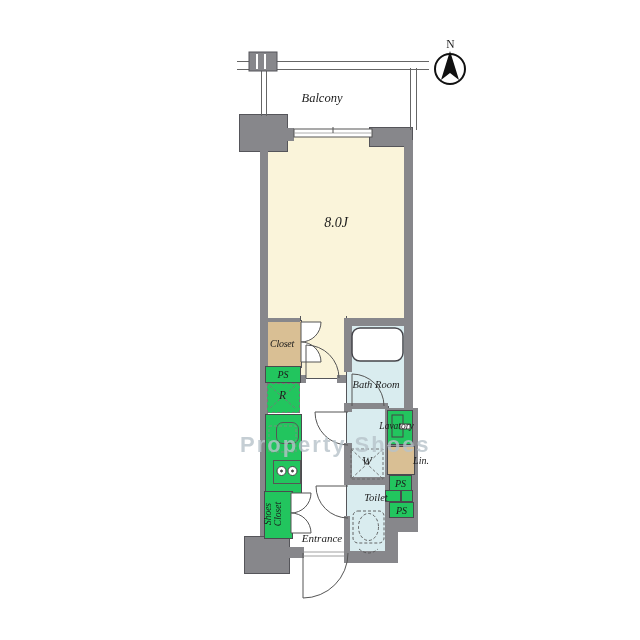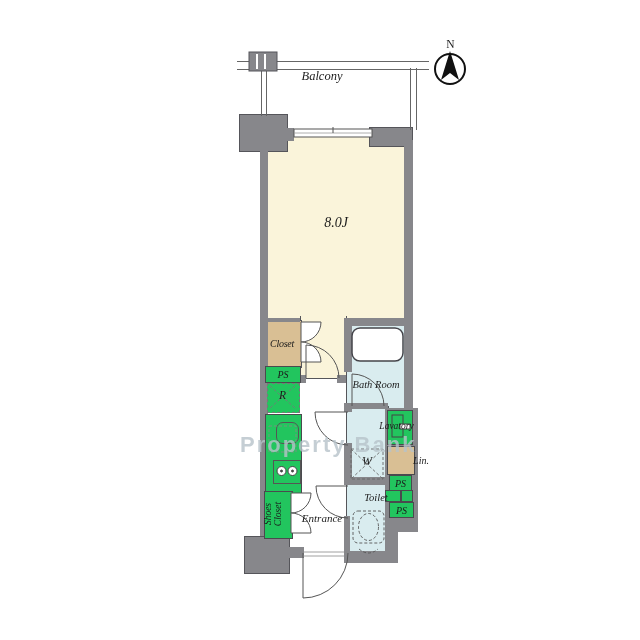--- a/index.html
+++ b/index.html
@@ -170,30 +170,30 @@
       <ellipse cx="368.5" cy="527" rx="10" ry="13.5"></ellipse>
       <path d="M359,549 Q368.5,557 378,549"></path>
     </g>
 
     <g>
       <circle cx="450" cy="69" r="15" fill="#ffffff" stroke="#111" stroke-width="2"></circle>
       <polygon points="450,51 441,80 450,73 459,80" fill="#111"></polygon>
     </g>
   </svg>
 
-  <div class="lbl" style="left:272px;top:70px;width:100px;font-size:12.5px;">Balcony</div>
+  <div class="lbl" style="left:272px;top:92px;width:100px;font-size:12.5px;">Balcony</div>
   <div class="lbl" style="left:268px;top:215px;width:136px;font-size:14px;">8.0J</div>
   <div class="lbl" style="left:264px;top:338px;width:36px;font-size:10px;letter-spacing:-0.3px;">Closet</div>
   <div class="lbl" style="left:267px;top:389px;width:31px;font-size:11.5px;">R</div>
   <div class="lbl" style="left:346px;top:379px;width:60px;font-size:10.5px;">Bath Room</div>
   <div class="lbl" style="left:346px;top:421px;width:41px;font-size:9.5px;margin-left:30px;">Lavatory</div>
   <div class="lbl" style="left:351px;top:455px;width:32px;font-size:12px;">W</div>
   <div class="lbl" style="left:346px;top:492px;width:44px;font-size:10.5px;padding-left:8px;">Toilet</div>
-  <div class="lbl" style="left:296px;top:512px;width:52px;font-size:11px;">Entrance</div>
+  <div class="lbl" style="left:296px;top:532px;width:52px;font-size:11px;">Entrance</div>
   <div class="lbl rot" style="left:251px;top:500px;width:52px;height:28px;font-size:9.5px;">
     <span>Shoes</span><br>
     <span>Closet</span>
   </div>
   <div class="lbl" style="left:444px;top:38px;width:13px;font-size:11.5px;font-style:normal;">N</div>
 
-  <div class="watermark" style="left:240px;top:432px;">Property Bank</div>
+  <div class="watermark" style="left:240px;top:432px;">Property Shoes</div>
 
 </div>
 
 </body></html>

